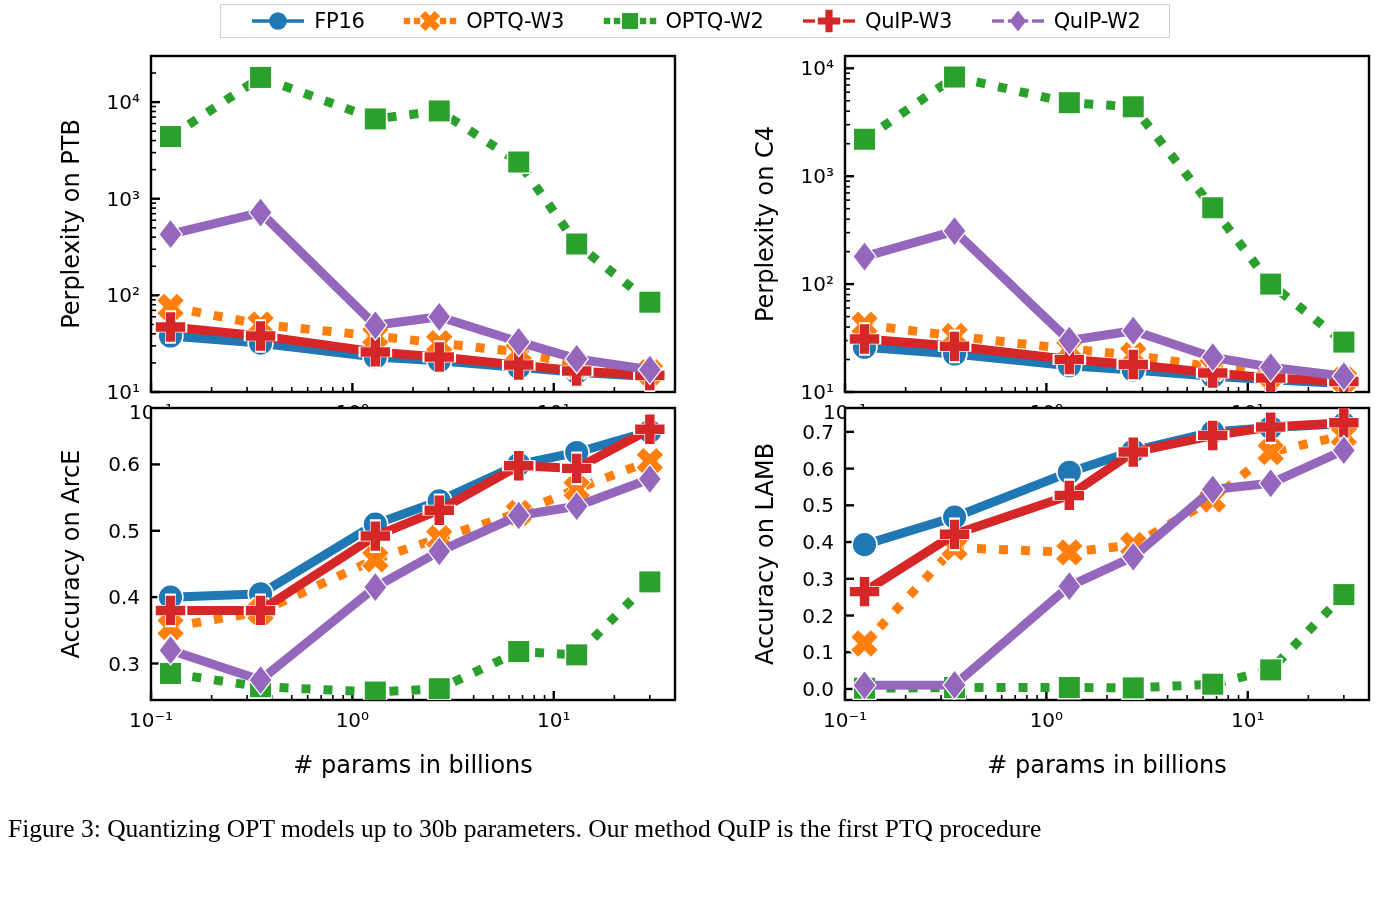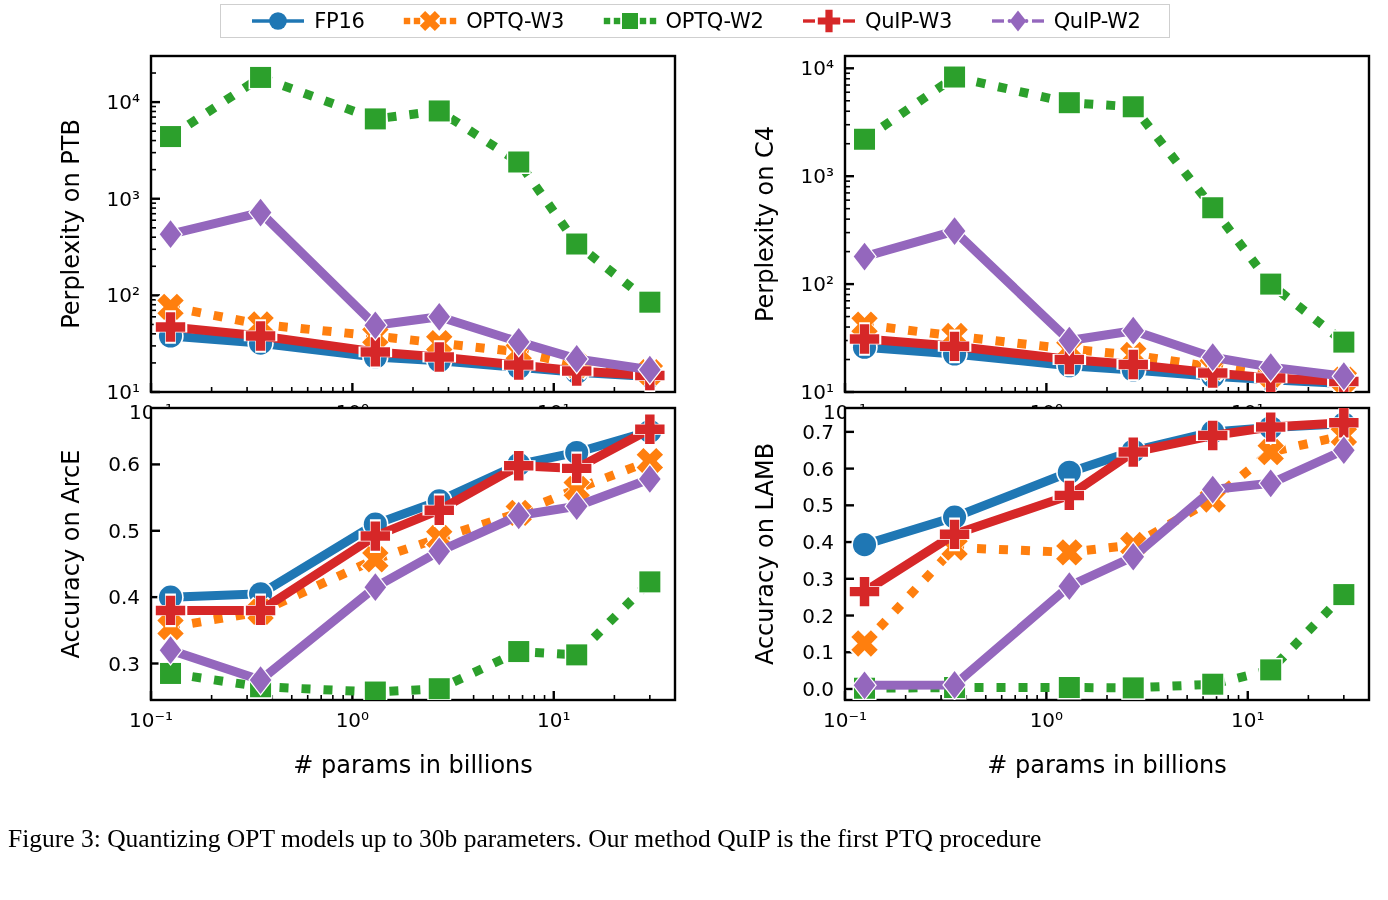--- a/index.html
+++ b/index.html
@@ -7,21 +7,21 @@
   #figure{position:relative;width:1388px;height:900px;overflow:hidden;}
   #legend-box{position:absolute;left:220px;top:4px;width:950px;height:34px;
     border:1.2px solid #cfcfcf;border-radius:0;background:#fff;
     display:flex;align-items:center;justify-content:space-around;padding:0 10px;box-sizing:border-box;}
   .legend-entry{display:flex;align-items:center;gap:7px;}
   .legend-entry .lg-label{font-size:21px;font-family:"DejaVu Sans",sans-serif;color:#000;letter-spacing:-0.3px;}
   .legend-entry svg{display:block;}
   .panel{position:absolute;}
   .panel svg{display:block;}
   #caption{position:absolute;left:8px;top:812px;width:1374px;
-    font-family:"Liberation Serif","DejaVu Serif",serif;font-size:25.5px;line-height:33px;color:#000;margin-top:10px;}
+    font-family:"Liberation Serif","DejaVu Serif",serif;font-size:25.5px;line-height:33px;color:#000;}
   .cap-line{white-space:nowrap;}
   text{font-family:"DejaVu Sans",sans-serif;fill:#000;}
   .tick-lbl{font-size:20px;}
   .ax-title{font-size:24px;}
 </style>
 </head>
 <body>
 
 <div id="figure">
 

